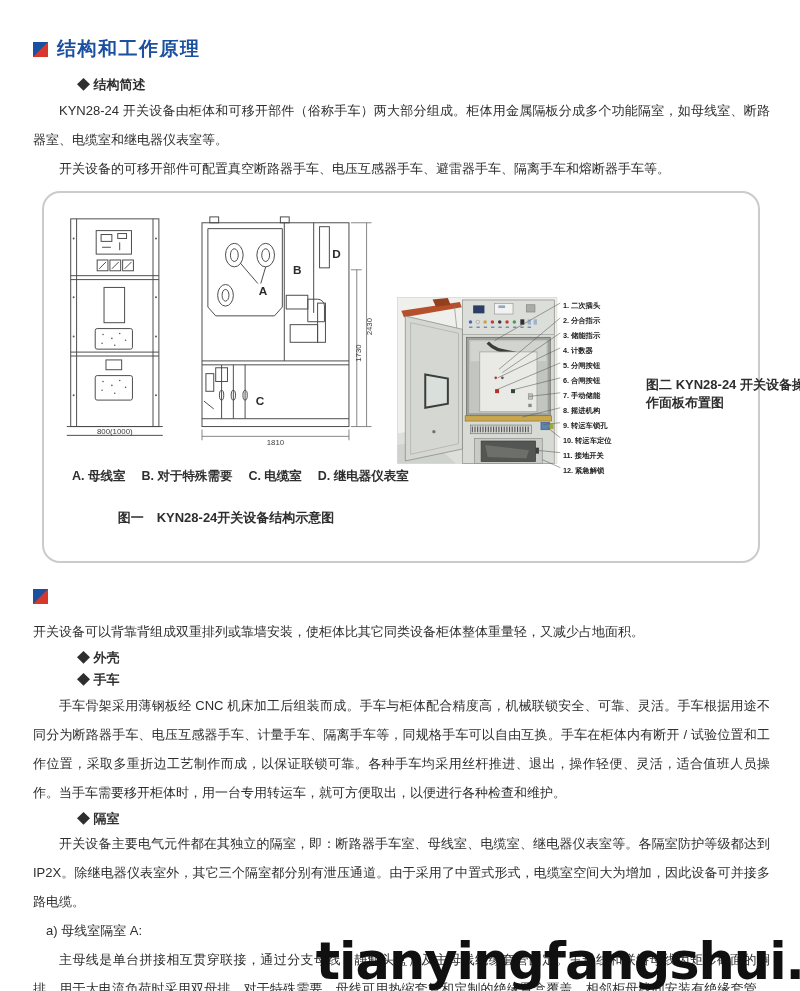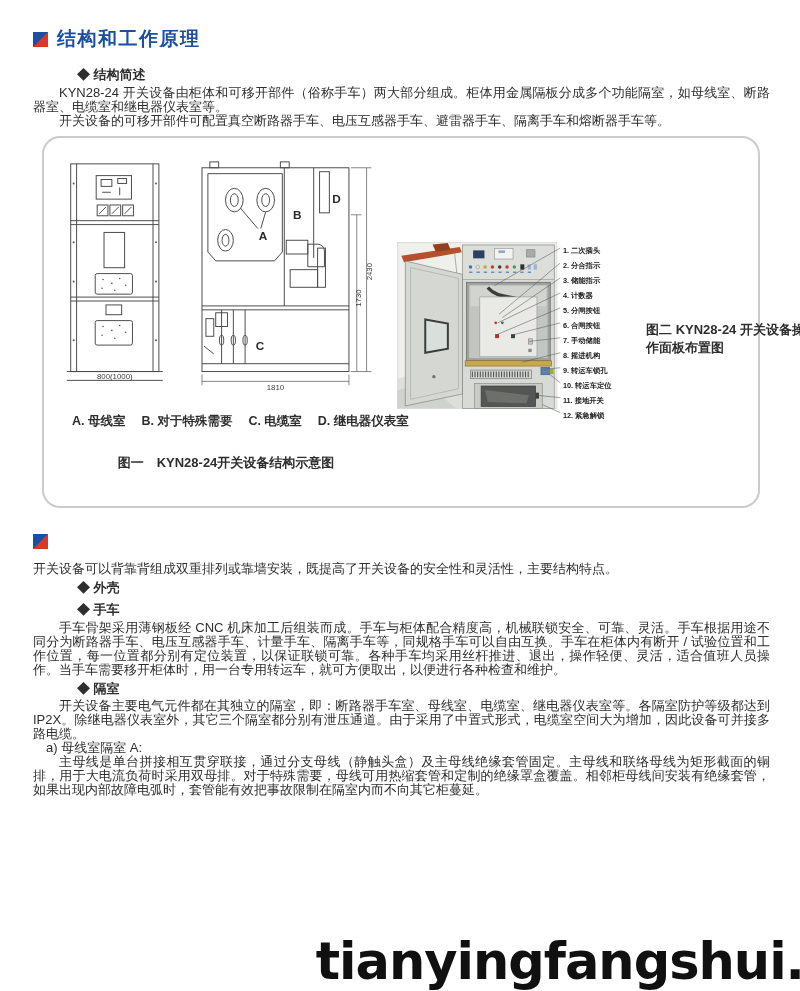--- a/index.html
+++ b/index.html
@@ -1,28 +1,28 @@
 <!DOCTYPE html>
 <html><head>
 <meta charset="utf-8">
 <style>
   * { margin:0; padding:0; box-sizing:border-box; }
   html,body { background:#fff; }
   body { width:800px; font-family:"Liberation Sans",sans-serif; }
   .page { position:relative; width:800px; height:991px; background:#fff; overflow:hidden; }
   .content { padding:0 30px 0 33px; }
-  .content.first { padding-top:26px; }
+  .content.first { padding-top:36px; }
 
   .sec-header { display:flex; align-items:center; gap:9px; margin-bottom:13px; }
   .sec-icon { width:15px; height:15px; flex:0 0 15px;
               background:linear-gradient(135deg,#1b4fa0 49.5%,#d8382b 50.5%); }
   .sec-title { font-size:19px; font-weight:bold; color:#1b4fa0; letter-spacing:1.5px; }
 
   .subhead { font-size:13px; color:#2e2e2e; line-height:20.5px; margin-top:2px; font-weight:600;margin-left:44px; }
-  p.body  { font-size:13px; color:#2e2e2e; line-height:14px; text-align:justify; }
+  p.body  { font-size:13px; color:#2e2e2e; line-height:29px; text-align:justify; }
   p.indent { text-indent:2em; }
   p.small-indent { text-indent:1em; }
 
   .figure-box { margin:8px 40px 26px 42px; height:372px; border:2px solid #cbcbcb;
                 border-radius:18px; display:flex; padding:16px 6px 0 12px; background:#fff; }
   .fig-col-left  { width:340px; display:flex; flex-direction:column; align-items:center; }
   .fig-col-right { flex:1; display:flex; flex-direction:row;align-items:center; }
   .fig-legend  { font-size:12.5px; font-weight:600; color:#2e2e2e; margin-top:12px; align-self:flex-start; padding-left:16px; white-space:nowrap; }
   .fig-caption { font-size:13px; font-weight:600; color:#2e2e2e; margin-top:24px; }
   .fig2-caption { font-size:13px; font-weight:600; color:#2e2e2e; margin-top:18px; padding-left:12px; }
@@ -259,24 +259,24 @@
         </g>
       </svg>
       <div class="fig2-caption">图二 KYN28-24 开关设备操作面板布置图</div>
     </div>
   </div>
 
   <div class="content">
     <div class="sec-header">
       <span class="sec-icon"></span>
     </div>
-    <p class="body">开关设备可以背靠背组成双重排列或靠墙安装，既提高了开关设备的安全性和灵活性，主要结构特点。</p>
+    <p class="body">开关设备可以背靠背组成双重排列或靠墙安装，使柜体比其它同类设备柜体整体重量轻，又减少占地面积。</p>
     <div class="subhead">◆ 外壳</div>
     <div class="subhead">◆ 手车</div>
-    <p class="body indent">手车骨架采用薄钢板经 CNC 机床加工后组装而成。手车与柜体配合精度高，机械联锁安全、可靠、灵活。手车根据用途不同分为断路器手车、电压互感器手车、计量手车、隔离手车等，同规格手车可以自由互换。手车在柜体内有断开 / 试验位置和工作位置，每一位置都分别有定位装置，以保证联锁可靠。各种手车均采用丝杆推进、退出，操作轻便、灵活，适合值班人员操作。当手车需要移开柜体时，用一台专用转运车，就可方便取出，以便进行各种检查和维护。</p>
+    <p class="body indent">手车骨架采用薄钢板经 CNC 机床加工后组装而成。手车与柜体配合精度高，机械联锁安全、可靠、灵活。手车根据用途不同分为断路器手车、电压互感器手车、计量手车、隔离手车等，同规格手车可以自由互换。手车在柜体内有断开 / 试验位置和工作位置，采取多重折边工艺制作而成，以保证联锁可靠。各种手车均采用丝杆推进、退出，操作轻便、灵活，适合值班人员操作。当手车需要移开柜体时，用一台专用转运车，就可方便取出，以便进行各种检查和维护。</p>
     <div class="subhead">◆ 隔室</div>
     <p class="body indent">开关设备主要电气元件都在其独立的隔室，即：断路器手车室、母线室、电缆室、继电器仪表室等。各隔室防护等级都达到 IP2X。除继电器仪表室外，其它三个隔室都分别有泄压通道。由于采用了中置式形式，电缆室空间大为增加，因此设备可并接多路电缆。</p>
     <p class="body small-indent">a) 母线室隔室 A:</p>
     <p class="body indent">主母线是单台拼接相互贯穿联接，通过分支母线（静触头盒）及主母线绝缘套管固定。主母线和联络母线为矩形截面的铜排，用于大电流负荷时采用双母排。对于特殊需要，母线可用热缩套管和定制的绝缘罩盒覆盖。相邻柜母线间安装有绝缘套管，如果出现内部故障电弧时，套管能有效把事故限制在隔室内而不向其它柜蔓延。</p>
   </div>
 
   <div class="watermark">tianyingfangshui.</div>
 </div>
 
 </body></html>

